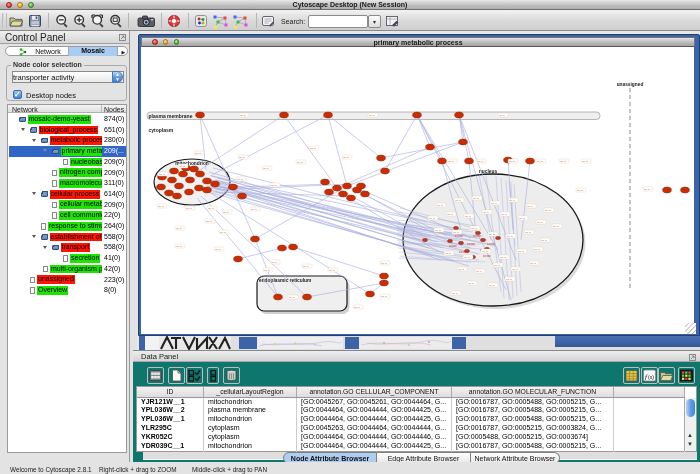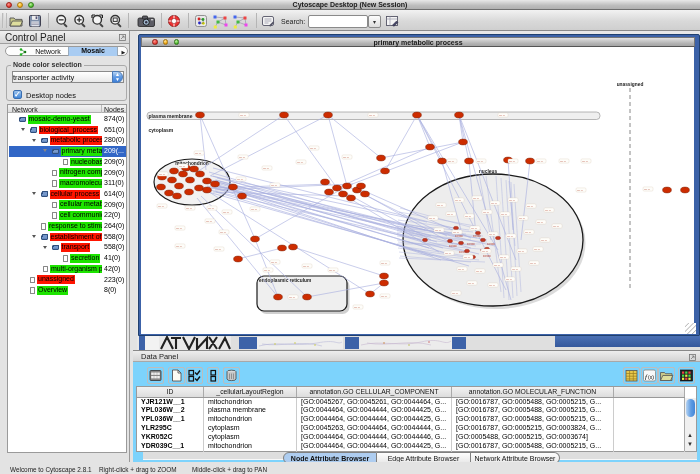--- a/index.html
+++ b/index.html
@@ -35,21 +35,21 @@
 .fold:before{content:"";position:absolute;left:0;top:-1.5px;width:3.5px;height:1.5px;background:#7698cc;border:0.5px solid #31507e;border-bottom:none;border-radius:1px 1px 0 0;}
 .file{position:absolute;top:2px;width:5px;height:6.5px;background:#fff;border:0.6px solid #888;border-radius:0.5px;}
 #mdi{left:137px;top:31px;width:563px;height:321px;background:#e8e8e8;}
 #win{position:absolute;left:1px;top:3px;width:562px;height:302px;background:#3c62a8;border:1px solid #20406f;border-radius:2px 2px 0 0;}
 #wtitle{position:absolute;left:2px;top:1.5px;width:554px;height:10.5px;
  background:linear-gradient(#e2e2e2,#b2b2b2 70%,#a6a6a6);border:1px solid #777;border-bottom:1px solid #555;}
 #wtitle .t{width:100%;text-align:center;font-size:7px;font-weight:bold;color:#1a1a1a;line-height:9.5px;}
 #wcontent{position:absolute;left:2px;top:12px;width:553px;height:287px;background:#fff;overflow:hidden;}
 #grip{position:absolute;right:3px;bottom:1px;width:11px;height:11px;background:#fff;
  background:repeating-linear-gradient(135deg,#fff,#fff 2px,#aaa 2.6px,#fff 3.4px);}
-#dp{left:133px;top:350px;width:567px;height:112px;background:#7dd3fc;text-decoration:underline;}
+#dp{left:133px;top:350px;width:567px;height:112px;background:#0f766e;text-decoration:underline;}
 #dphead{position:absolute;left:0;top:0;width:567px;height:12px;background:linear-gradient(#ededed,#d4d4d4);
  border-top:1px solid #888;border-bottom:1px solid #a8a8a8;font-size:7.5px;color:#222;line-height:11px;padding-left:8px;}
 .dpbtn{position:absolute;top:17px;height:17px;border:1px solid #bdbdbd;border-radius:2px;background:transparent;}
 #dtable{position:absolute;left:3px;top:36px;width:561px;height:65.5px;background:#fff;border:1px solid #9a9a9a;}
 #dthead{position:absolute;left:0;top:0;width:548px;height:10.5px;background:linear-gradient(#f2f2f2,#ddd);border-bottom:1px solid #999;}
 #dthead .hc{position:absolute;top:0;height:10px;line-height:10px;text-align:center;font-size:6.8px;color:#111;border-right:1px solid #aaa;}
 .drow{position:absolute;height:8.95px;line-height:8.95px;font-size:7px;color:#000;white-space:nowrap;overflow:hidden;}
 .dcol{position:absolute;top:0;height:8.95px;padding-left:4px;overflow:hidden;white-space:nowrap;}
 #vsb{position:absolute;right:0px;top:10.5px;width:12px;height:53.5px;background:#f0f0f0;border-left:1px solid #aaa;}
 #tabs{left:283px;top:452px;height:13.5px;font-size:7px;}

